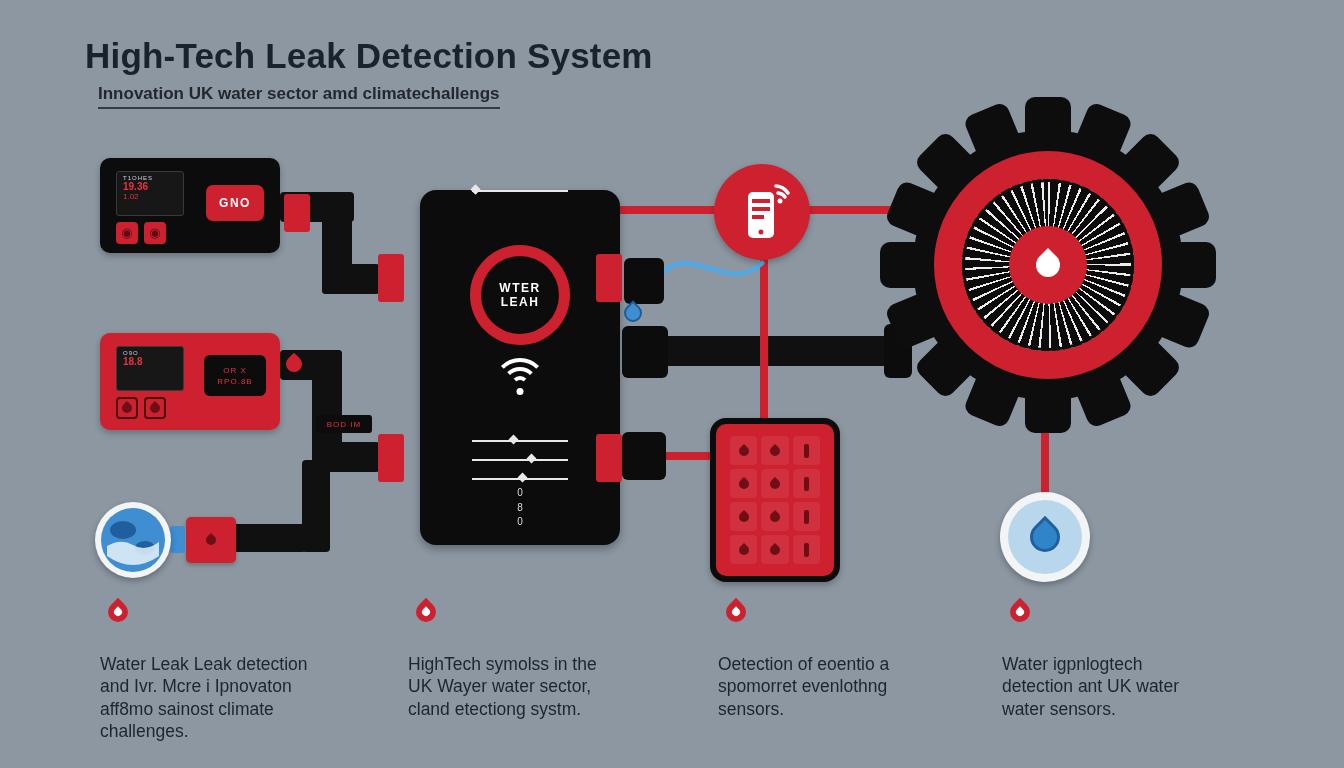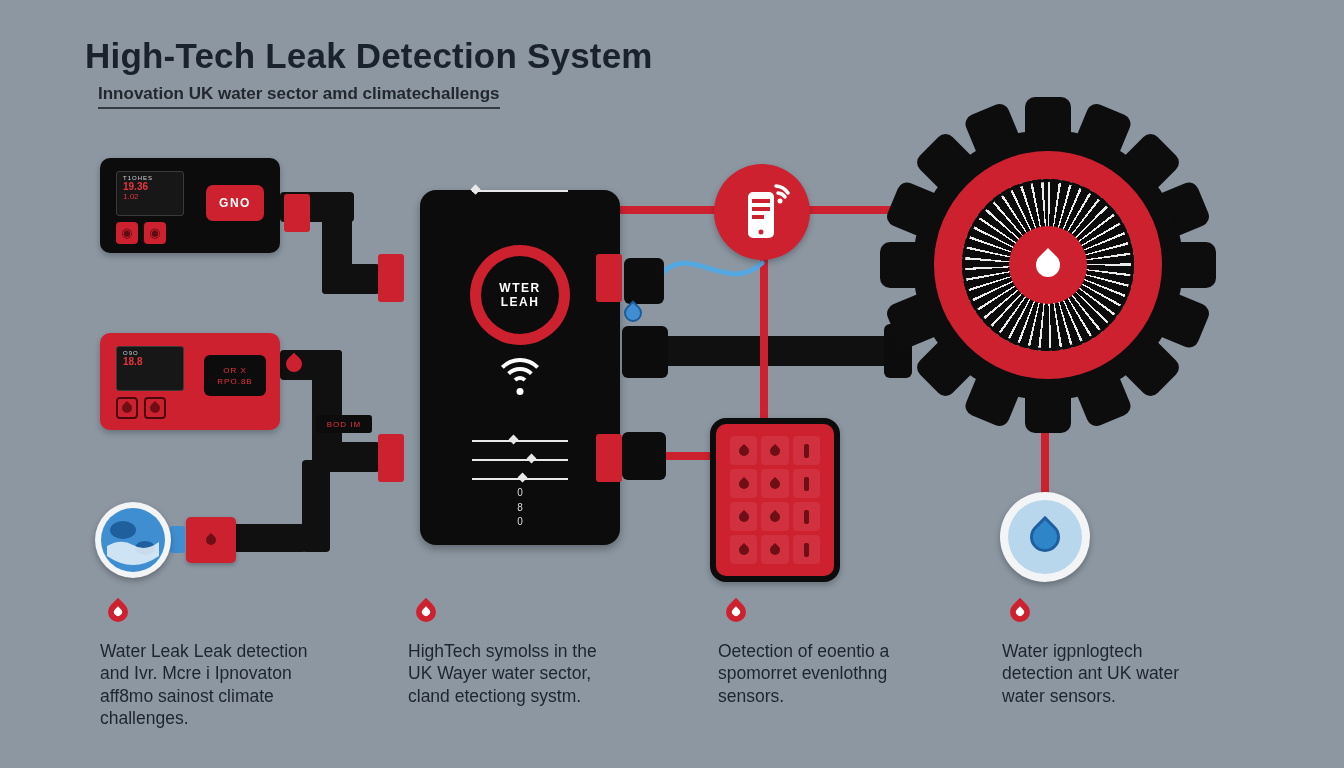--- a/index.html
+++ b/index.html
@@ -84,21 +84,21 @@
   .bigdrop { width:30px; height:30px; background:#2e86c9; border:3px solid #1f5f9e; border-radius:0 50% 50% 50%; transform:rotate(45deg); }
 
   
   .bdrop { position:absolute; left:624px; top:304px; width:18px; height:18px; background:#3f8ed2; border:2px solid #1c5c9c; border-radius:0 50% 50% 50%; transform:rotate(45deg); }
   .rdrop { position:absolute; left:286px; top:356px; width:16px; height:16px; }
 
   
   .cap { position:absolute; top:602px; width:255px; }
   .cap-drop { position:relative; width:20px; height:20px; background:#ce2130; border-radius:0 50% 50% 50%; transform:rotate(45deg); margin-left:8px; }
   .cap-drop i { position:absolute; left:6px; top:6px; width:8px; height:8px; background:#fff; border-radius:0 50% 50% 50%; }
-  .cap-text { margin-top:18px; font-size:17.5px; font-weight:500; color:#1d252f; line-height:1.28; }
+  .cap-text { margin-top:31px; font-size:17.5px; font-weight:500; color:#1d252f; line-height:1.28; }
   .c1 { left:100px; } .c2 { left:408px; } .c3 { left:718px; } .c4 { left:1002px; }
 </style>
 </head>
 <body>
 
 <div class="canvas">
 
   <div class="title">High-Tech Leak Detection System</div>
   <div class="subtitle">Innovation UK water sector amd climatechallengs</div>
 

